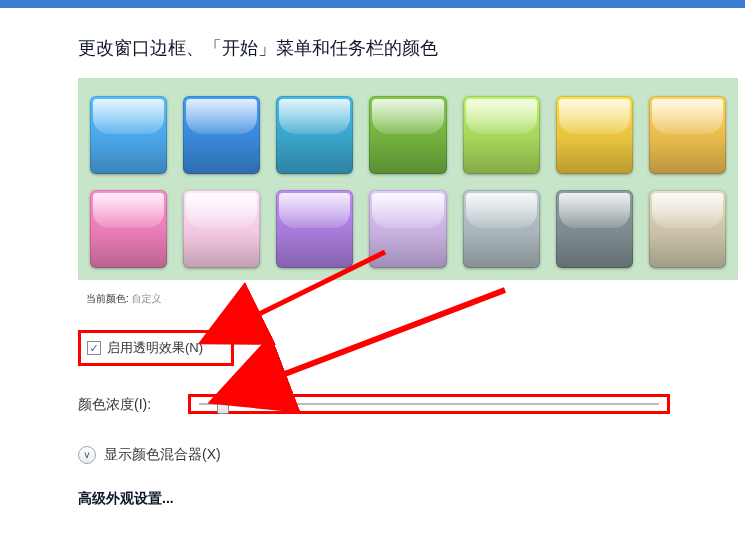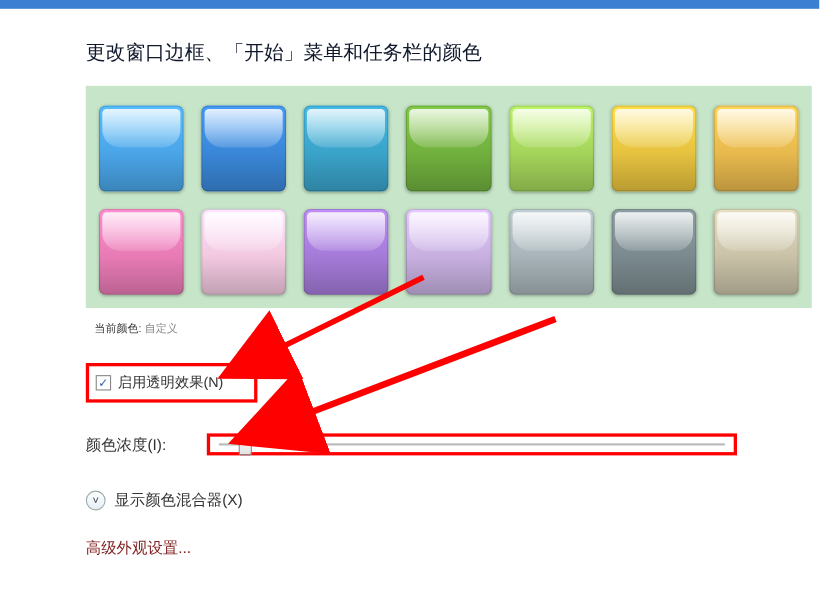--- a/index.html
+++ b/index.html
@@ -124,23 +124,24 @@
       border-radius: 50%;
       background: linear-gradient(to bottom, #fff, #e6eef6);
       display: inline-flex;
       align-items: center;
       justify-content: center;
       font-size: 10px;
       color: #334;
     }
     .adv-link {
       margin-top: 26px;
-      color: #7f1d1d;
+      color: #0f172a;
       font-size: 14px;
       cursor: pointer;
+      font-weight: bold;
     }
     
     .arrow {
       position: absolute;
       pointer-events: none;
     }
     .arrow svg { overflow: visible; }
   </style>
 </head>
 <body>

